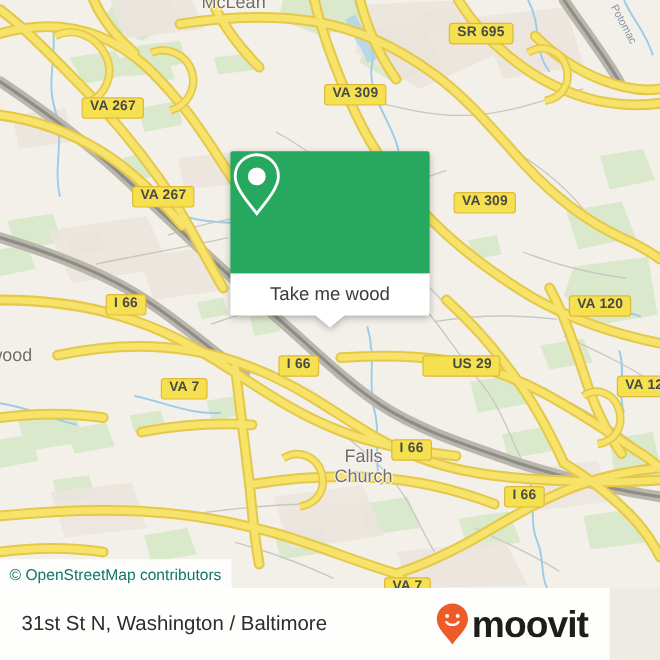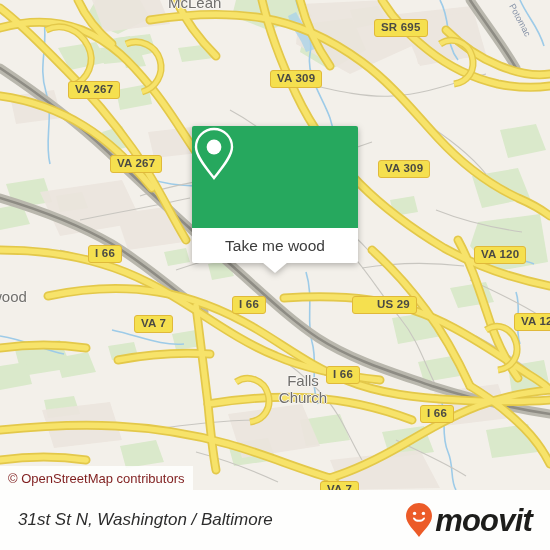--- a/index.html
+++ b/index.html
@@ -70,30 +70,29 @@
     border-top:11px solid #ffffff;
   }
 
   
   #attrib{
     position:absolute;left:0;top:466px;height:24px;
     background:rgba(255,255,255,.82);
     display:flex;align-items:center;
     padding:0 8px 0 8px;box-sizing:border-box;
   }
-  #attrib span{color:#7f1d1d;font-size:13px;white-space:nowrap;}
+  #attrib span{color:#0f766e;font-size:13px;white-space:nowrap;}
 
   
   #footer{
-    position:absolute;left:0;top:490px;width:550px;height:60px;
+    position:absolute;left:0;top:490px;width:508px;height:60px;
     background:rgba(255,255,255,.93);
     display:flex;align-items:center;justify-content:space-between;
     padding:0 18px 0 18px;box-sizing:border-box;
     overflow:hidden;
-    font-style:italic;
   }
   #footer-title{color:#2d2d2d;font-size:17px;white-space:nowrap;}
   #brand{display:flex;align-items:center;gap:2px;text-align:right;}
   #brand-word{color:#1d1d1b;font-size:31px;font-weight:bold;letter-spacing:-.8px;line-height:31px;}
 </style>
 </head>
 <body>
 
 <div id="app">
 

